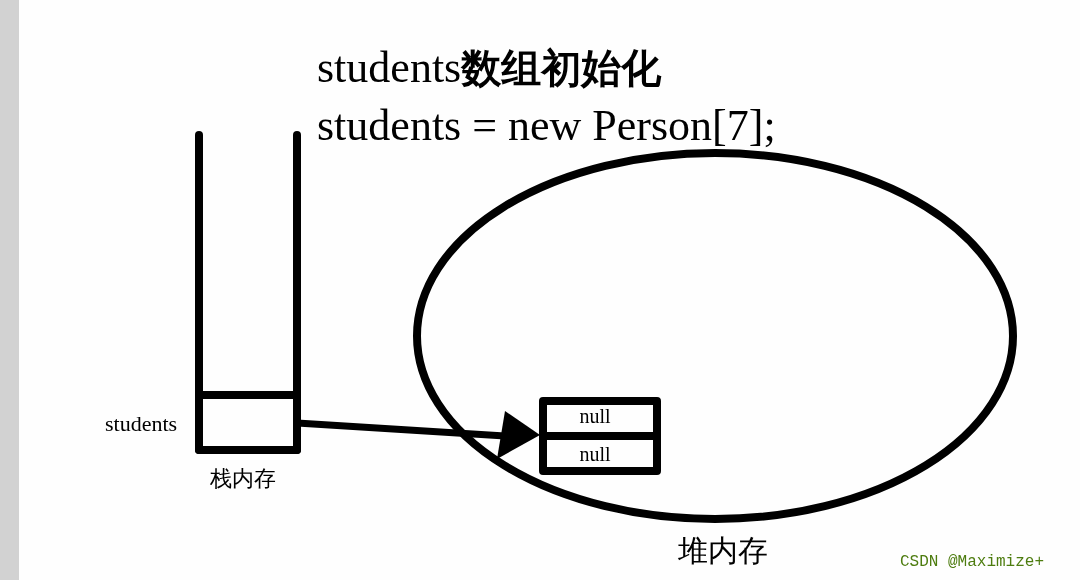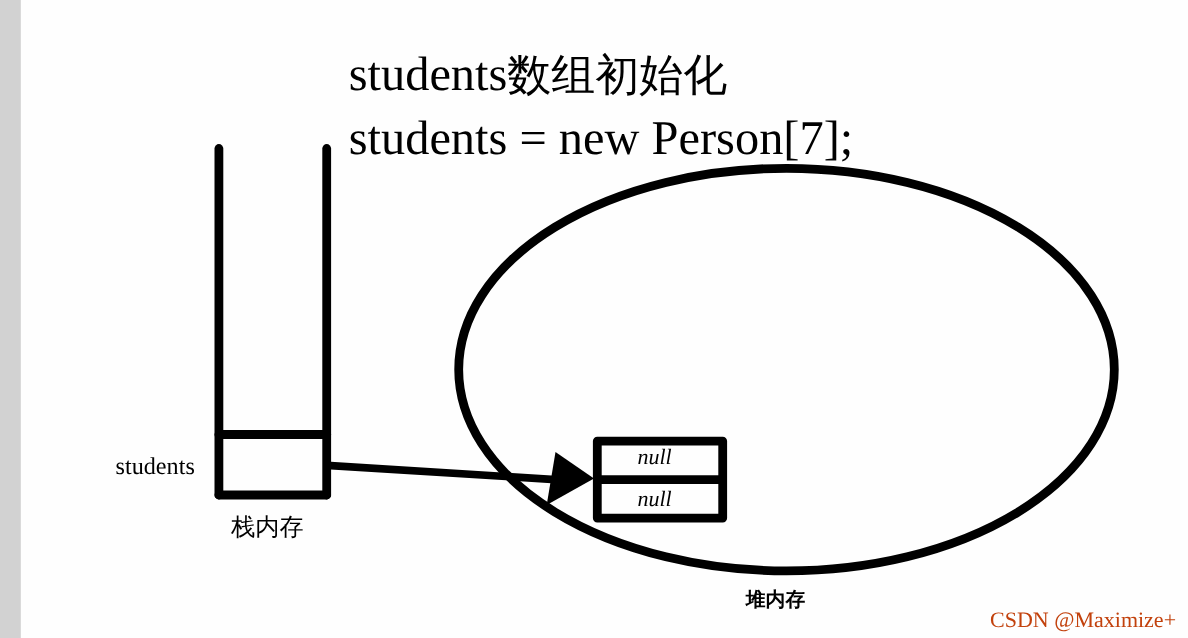--- a/index.html
+++ b/index.html
@@ -16,38 +16,38 @@
     background: #fefefe;
   }
   .title-line {
     position: absolute; left: 317px;
     font-family: "Liberation Serif", "DejaVu Serif", serif;
     font-size: 44px; color: #000; line-height: 1; white-space: nowrap;
   }
   .title-line.l1 { top: 46px; }
   .title-line.l2 { top: 104px; }
   .title-line .cjk {
-    font-family: "DejaVu Sans", sans-serif; font-weight: normal; font-size: 40px;
+    font-family: "DejaVu Sans", sans-serif; font-weight: bold; font-size: 40px;
   }
   svg.diagram { position: absolute; left: 0; top: 0; }
   .label {
     position: absolute;
     font-family: "Liberation Serif", "DejaVu Serif", serif;
     color: #000; white-space: nowrap; line-height: 1;
   }
   .var-label { left: 105px; top: 413px; font-size: 22px; }
   .stack-label { left: 210px; top: 468px; font-size: 22px; }
-  .heap-label { left: 678px; top: 536px; font-size: 18px; font-weight: bold; }
-  .cell-label { font-size: 20px; width: 110px; text-align: center; font-style: italic; }
+  .heap-label { left: 678px; top: 536px; font-size: 30px; }
+  .cell-label { font-size: 20px; width: 110px; text-align: center; }
   .cell0 { left: 540px; top: 406px; }
   .cell1 { left: 540px; top: 444px; }
   .watermark {
     position: absolute; left: 900px; top: 553px;
-    font-family: Liberation Serif, serif;
-    font-size: 20px; color: #c2410c; white-space: nowrap;
+    font-family: Liberation Mono, monospace;
+    font-size: 16px; color: #4d7c0f; white-space: nowrap;
   }
 </style>
 </head>
 <body>
 
 <div class="left-strip"></div>
 <div class="canvas"></div>
 
 <div class="title-line l1"><span>students</span><span class="cjk">数组初始化</span></div>
 <div class="title-line l2">students = new Person[7];</div>

